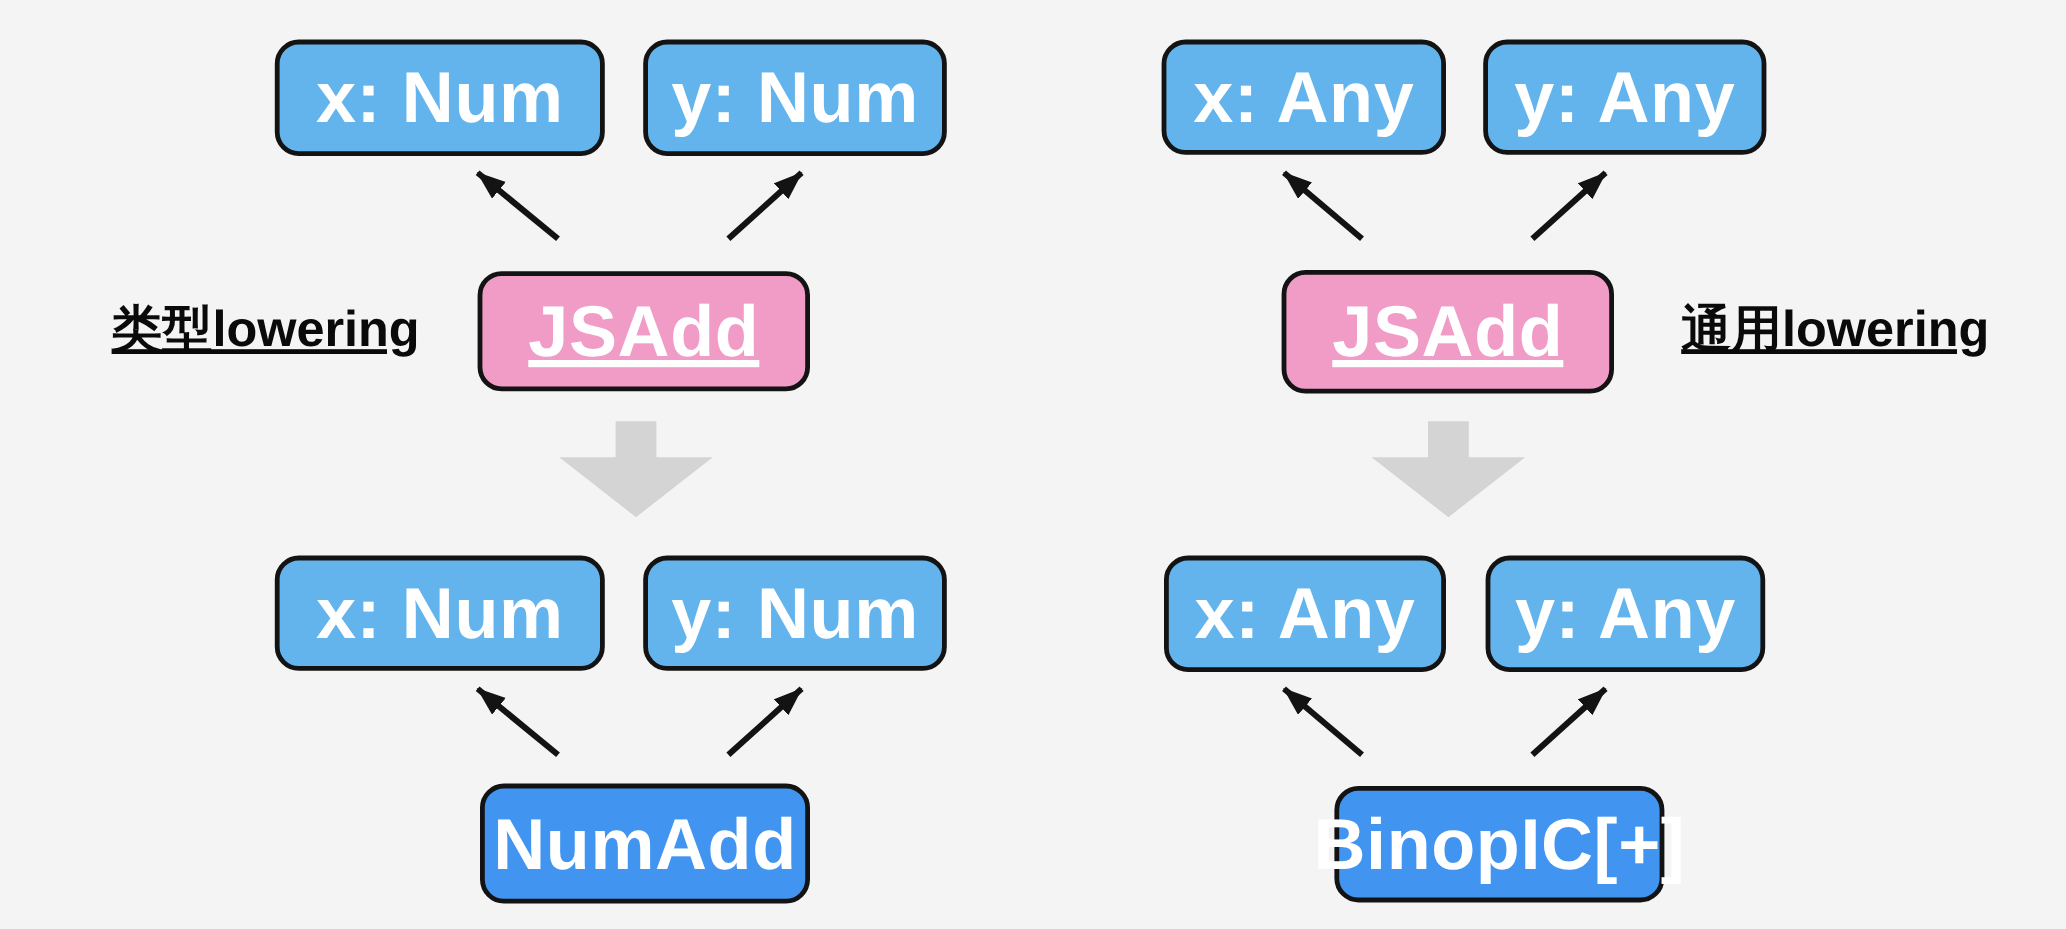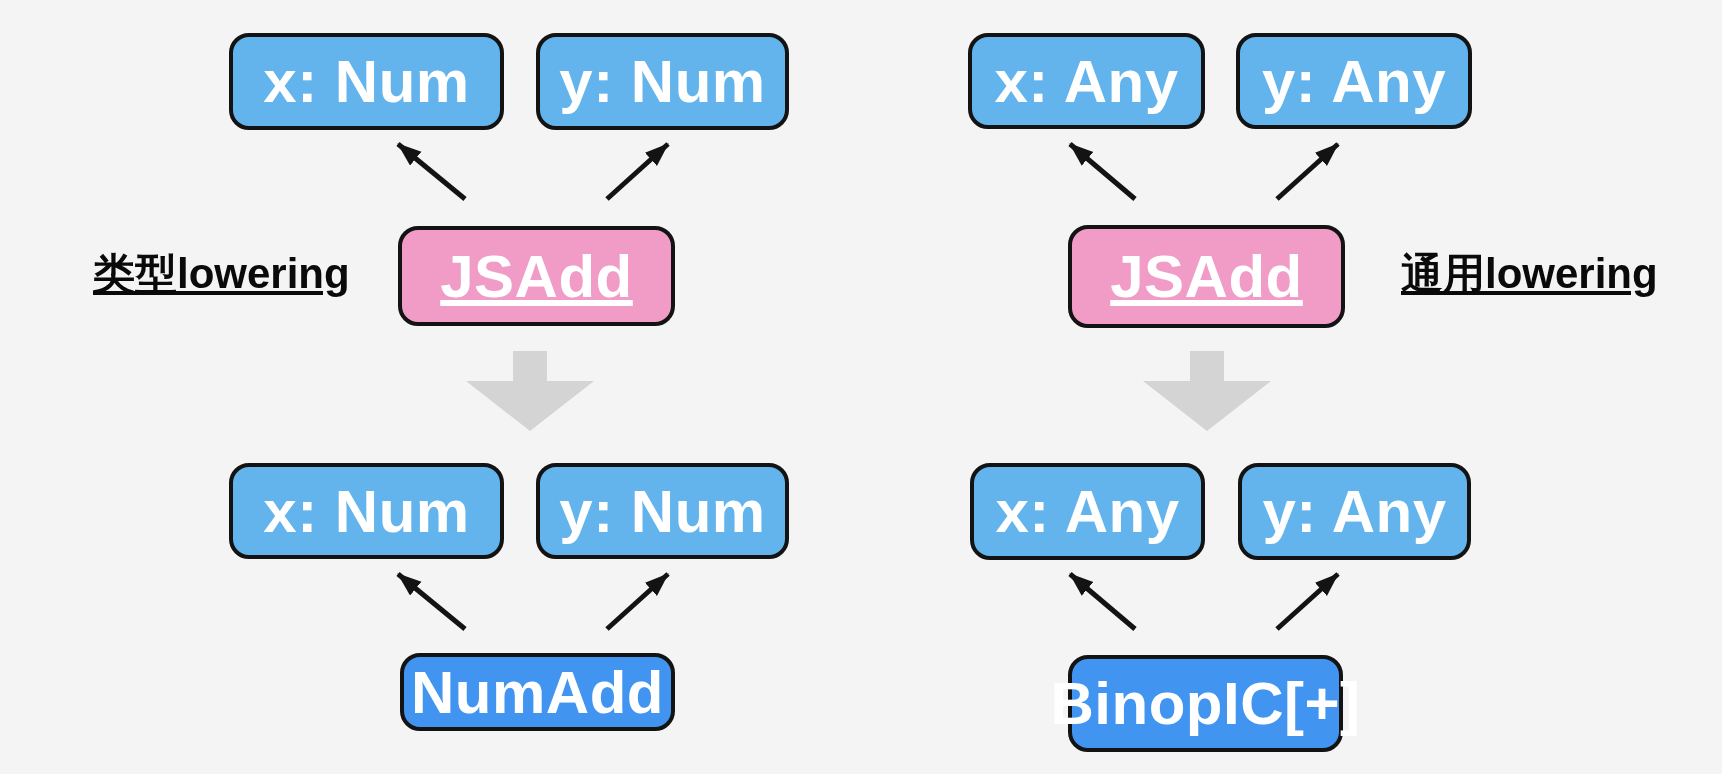--- a/index.html
+++ b/index.html
@@ -57,29 +57,29 @@
   .node.operand{background:var(--operand-fill);}
   .node.source{background:var(--source-fill);text-decoration:underline;}
   .node.lowered{background:var(--lowered-fill);}
 
   
   .n-l-b-x{left:229px;top:33px;width:275px;height:97px;}
   .n-l-b-y{left:536px;top:33px;width:253px;height:97px;}
   .n-l-op {left:398px;top:226px;width:277px;height:100px;}
   .n-l-a-x{left:229px;top:463px;width:275px;height:96px;}
   .n-l-a-y{left:536px;top:463px;width:253px;height:96px;}
-  .n-l-low{left:400px;top:653px;width:275px;height:78px;}
+  .n-l-low{left:400px;top:653px;width:275px;height:100px;}
 
   
   .n-r-b-x{left:968px;top:33px;width:237px;height:96px;}
   .n-r-b-y{left:1236px;top:33px;width:236px;height:96px;}
   .n-r-op {left:1068px;top:225px;width:277px;height:103px;}
   .n-r-a-x{left:970px;top:463px;width:235px;height:97px;}
   .n-r-a-y{left:1238px;top:463px;width:233px;height:97px;}
-  .n-r-low{left:1068px;top:655px;width:275px;height:97px;}
+  .n-r-low{left:1112px;top:655px;width:275px;height:97px;}
 
   .side-label{
     position:absolute;
     color:var(--label-text);
     font-size:42px;
     font-weight:700;
     line-height:1;
     white-space:nowrap;
     text-decoration:underline;
   }

